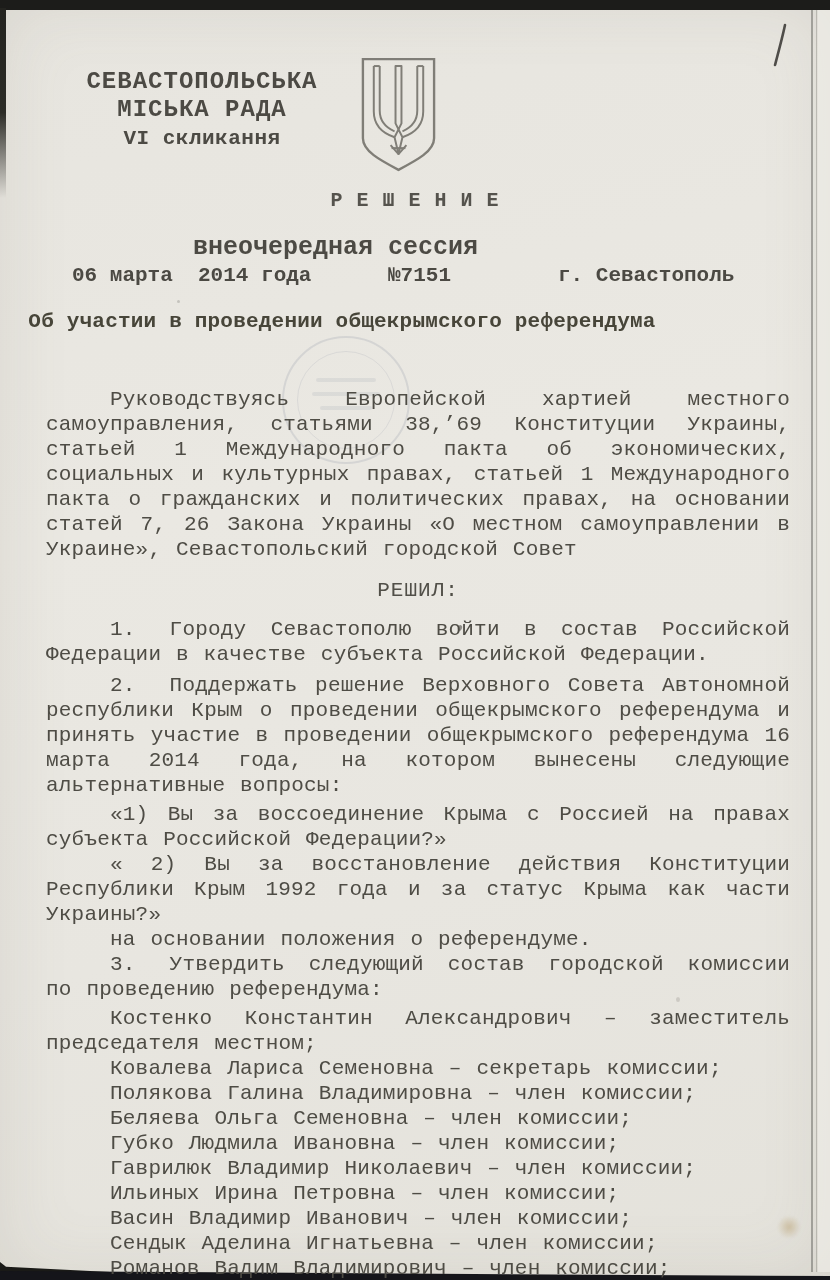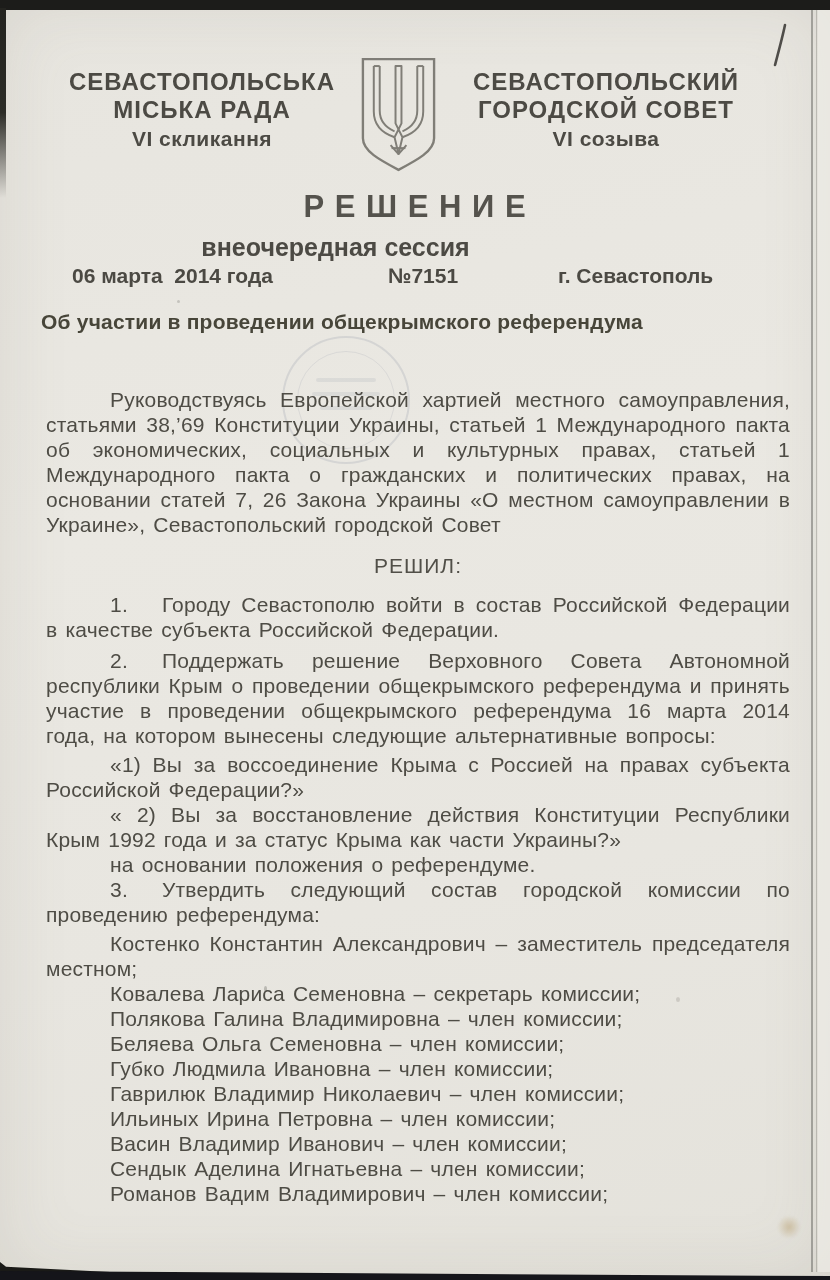--- a/index.html
+++ b/index.html
@@ -1,20 +1,20 @@
 <!DOCTYPE html>
 <html><head>
 <meta charset="utf-8">
 <style>
   html,body { margin:0; padding:0; background:#777; }
   .page {
     position:relative; width:830px; height:1280px; overflow:hidden;
     background:linear-gradient(168deg,#e7e5df 0%,#eae8e2 38%,#e8e6e0 68%,#e4e2db 100%);
     box-shadow:inset 0 0 70px rgba(120,115,100,0.14);
-    font-family:Liberation Sans, sans-serif;
+    font-family:Liberation Mono, monospace;
     color:#4e4c45;
   }
   
   .edge-top { position:absolute; left:0; top:0; width:100%; height:10px; background:#1c1c1a; }
   .edge-bottom { position:absolute; left:-8px; bottom:-7px; width:856px; height:16px;
     background:#15151a; transform:rotate(0.35deg); transform-origin:left center; }
   .edge-bottom-wedge { position:absolute; left:0; bottom:6px; width:150px; height:12px;
     background:#1a1a17; clip-path:polygon(0 0,4% 40%,100% 100%,0 100%); }
   .edge-left { position:absolute; left:0; top:8px; width:6px; height:190px;
     background:linear-gradient(180deg,#23231f 0%,#2c2c27 55%,rgba(44,44,39,0) 100%); }
@@ -39,21 +39,21 @@
     background:radial-gradient(circle,rgba(165,130,62,0.35),rgba(165,130,62,0) 70%); filter:blur(1px); }
   
   .hdr-left, .hdr-right { position:absolute; top:68px; width:292px; text-align:center;
     font-weight:bold; font-size:24px; line-height:28px; letter-spacing:1px; color:#4c4a44; }
   .hdr-left { left:56px; }
   .hdr-right { left:460px; }
   .hdr-line3 { font-size:21px; letter-spacing:.5px; margin-top:1px; }
   .emblem { position:absolute; left:355px; top:56px; width:87px; height:117px; opacity:.85; }
   
   .title { position:absolute; left:0; top:189px; width:830px; text-align:center;
-    font-size:31px; font-weight:bold; letter-spacing:1px; color:#55534d; white-space:pre; }
+    font-size:20px; font-weight:bold; letter-spacing:1px; color:#55534d; white-space:pre; }
   .session { position:absolute; left:0; top:233px; width:671px; text-align:center;
     font-size:25px; font-weight:bold; color:#4c4a44; }
   
   .meta { position:absolute; left:0; top:264px; width:830px; height:26px;
     font-size:21px; font-weight:bold; color:#4b4943; }
   .meta span { position:absolute; white-space:pre; }
   .meta .date { left:72px; }
   .meta .num { left:388px; }
   .meta .place { left:558px; }
   .subject { position:absolute; left:0; top:310px; width:684px; text-align:center;
@@ -123,25 +123,20 @@
         <path d="M63 10 V55 C63 67 55 73 48 76"></path>
         <path d="M63 10 H69"></path>
         <path d="M41 10 H47 V68 L44 74 L41 68 Z"></path>
         <path d="M44 74 L40 82 L44 99 L48 82 Z"></path>
         <path d="M44 99 L36 90 M44 99 L52 90"></path>
         <path d="M37 93 H51"></path>
       </g>
     </svg>
   </div>
 
-  <div class="hdr-right">
-    <div>СЕВАСТОПОЛЬСКИЙ</div>
-    <div>ГОРОДСКОЙ СОВЕТ</div>
-    <div class="hdr-line3">VI созыва</div>
-  </div>
 
   <div class="title">Р Е Ш Е Н И Е</div>
   <div class="session">внеочередная сессия</div>
 
   <div class="meta">
     <span class="date">06 марта  2014 года</span>
     <span class="num">№7151</span>
     <span class="place">г. Севастополь</span>
   </div>
 

